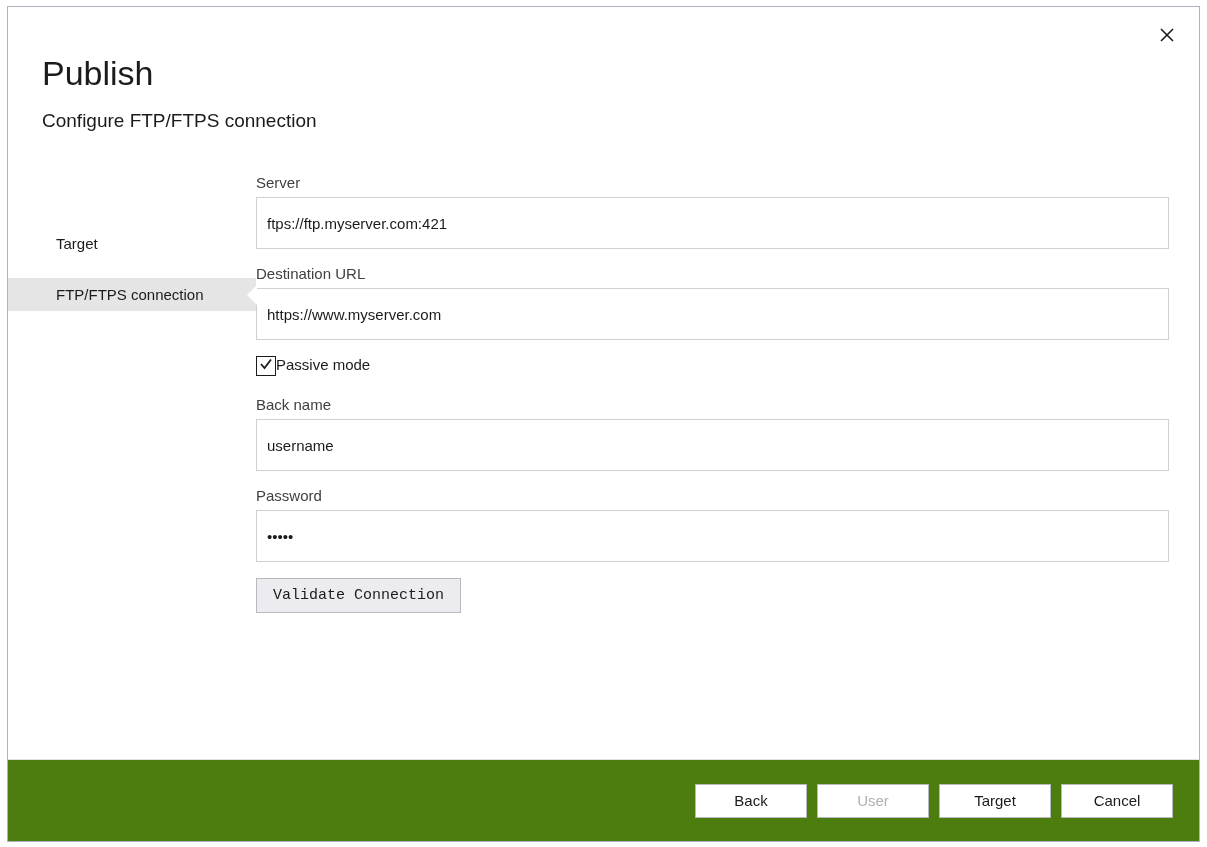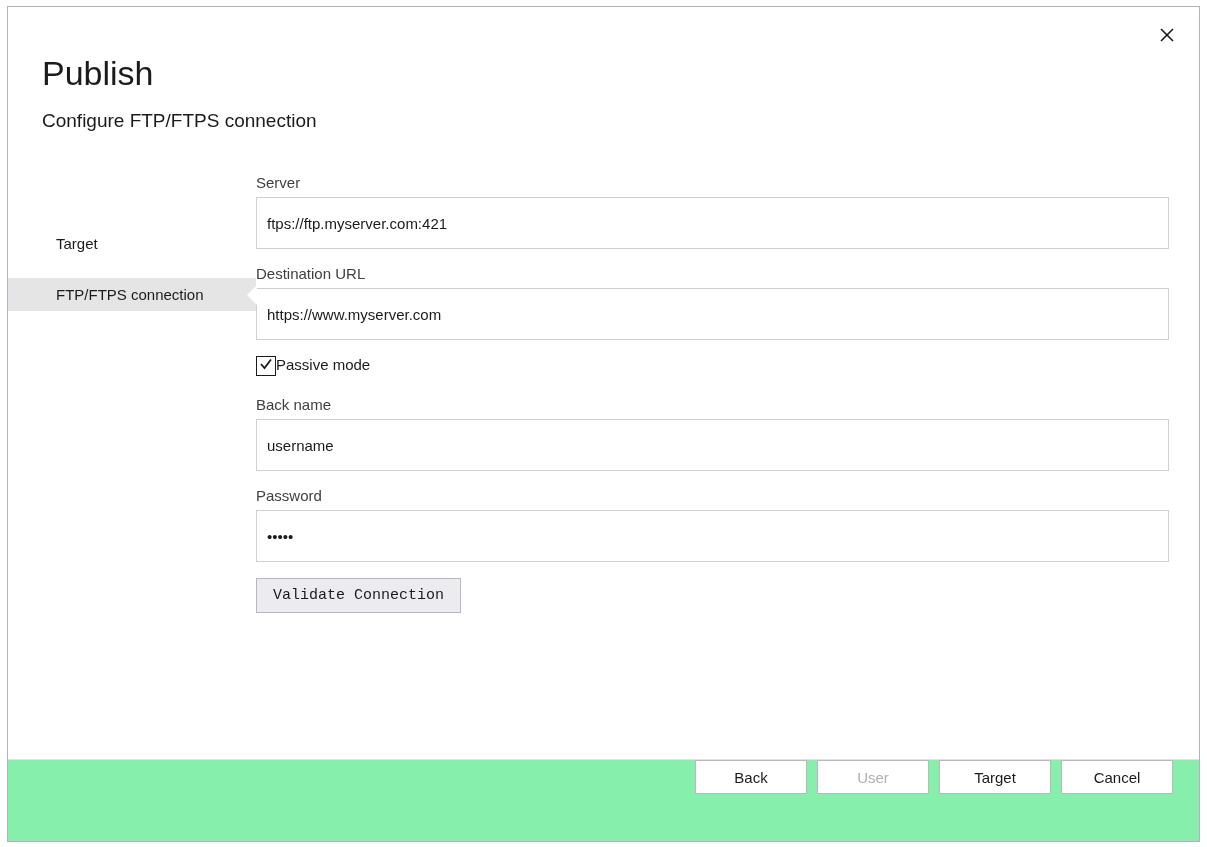--- a/index.html
+++ b/index.html
@@ -132,23 +132,24 @@
       padding: 8px 16px;
       border: 1px solid #b8b8bf;
       background: #ececf0;
       font-size: 15px;
       font-family: Liberation Mono, monospace;
       cursor: pointer;
       color: #1b1b1b;
     }
     .footer {
       height: 82px;
-      background: #86efac;
+      background: #4d7c0f;
       border-top: 1px solid #e2e2e6;
       display: flex;
+      align-items: center;
       justify-content: flex-end;
       gap: 10px;
       padding-right: 26px;
     }
     .footer-btn {
       width: 112px;
       height: 34px;
       border: 1px solid #b8b8bf;
       background: #ffffff;
       font-size: 15px;

